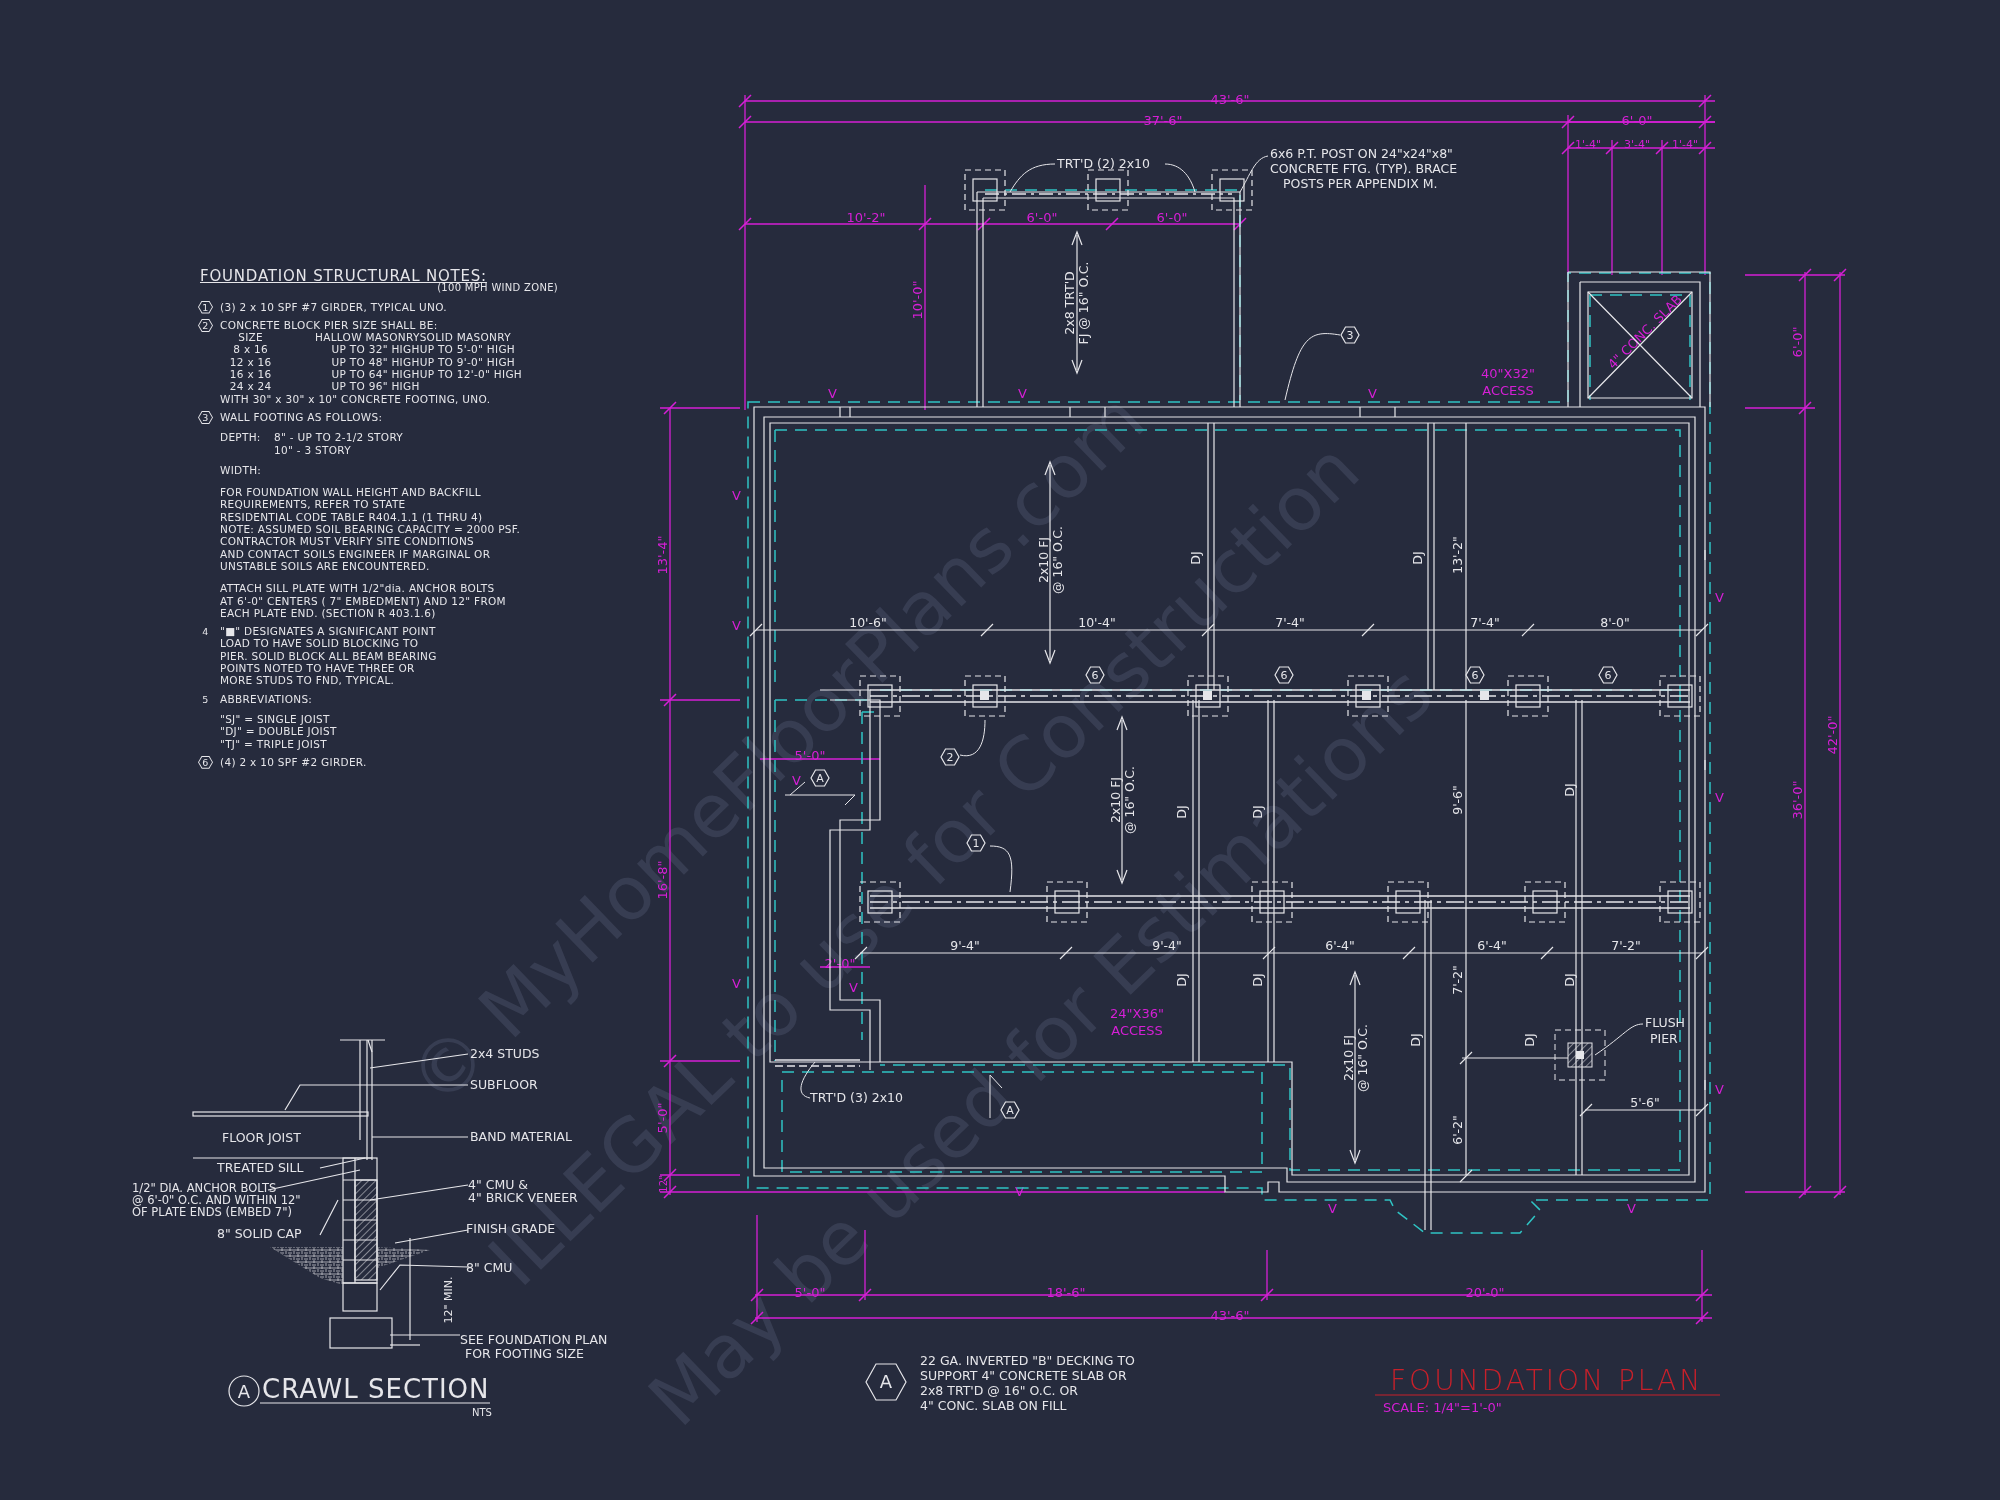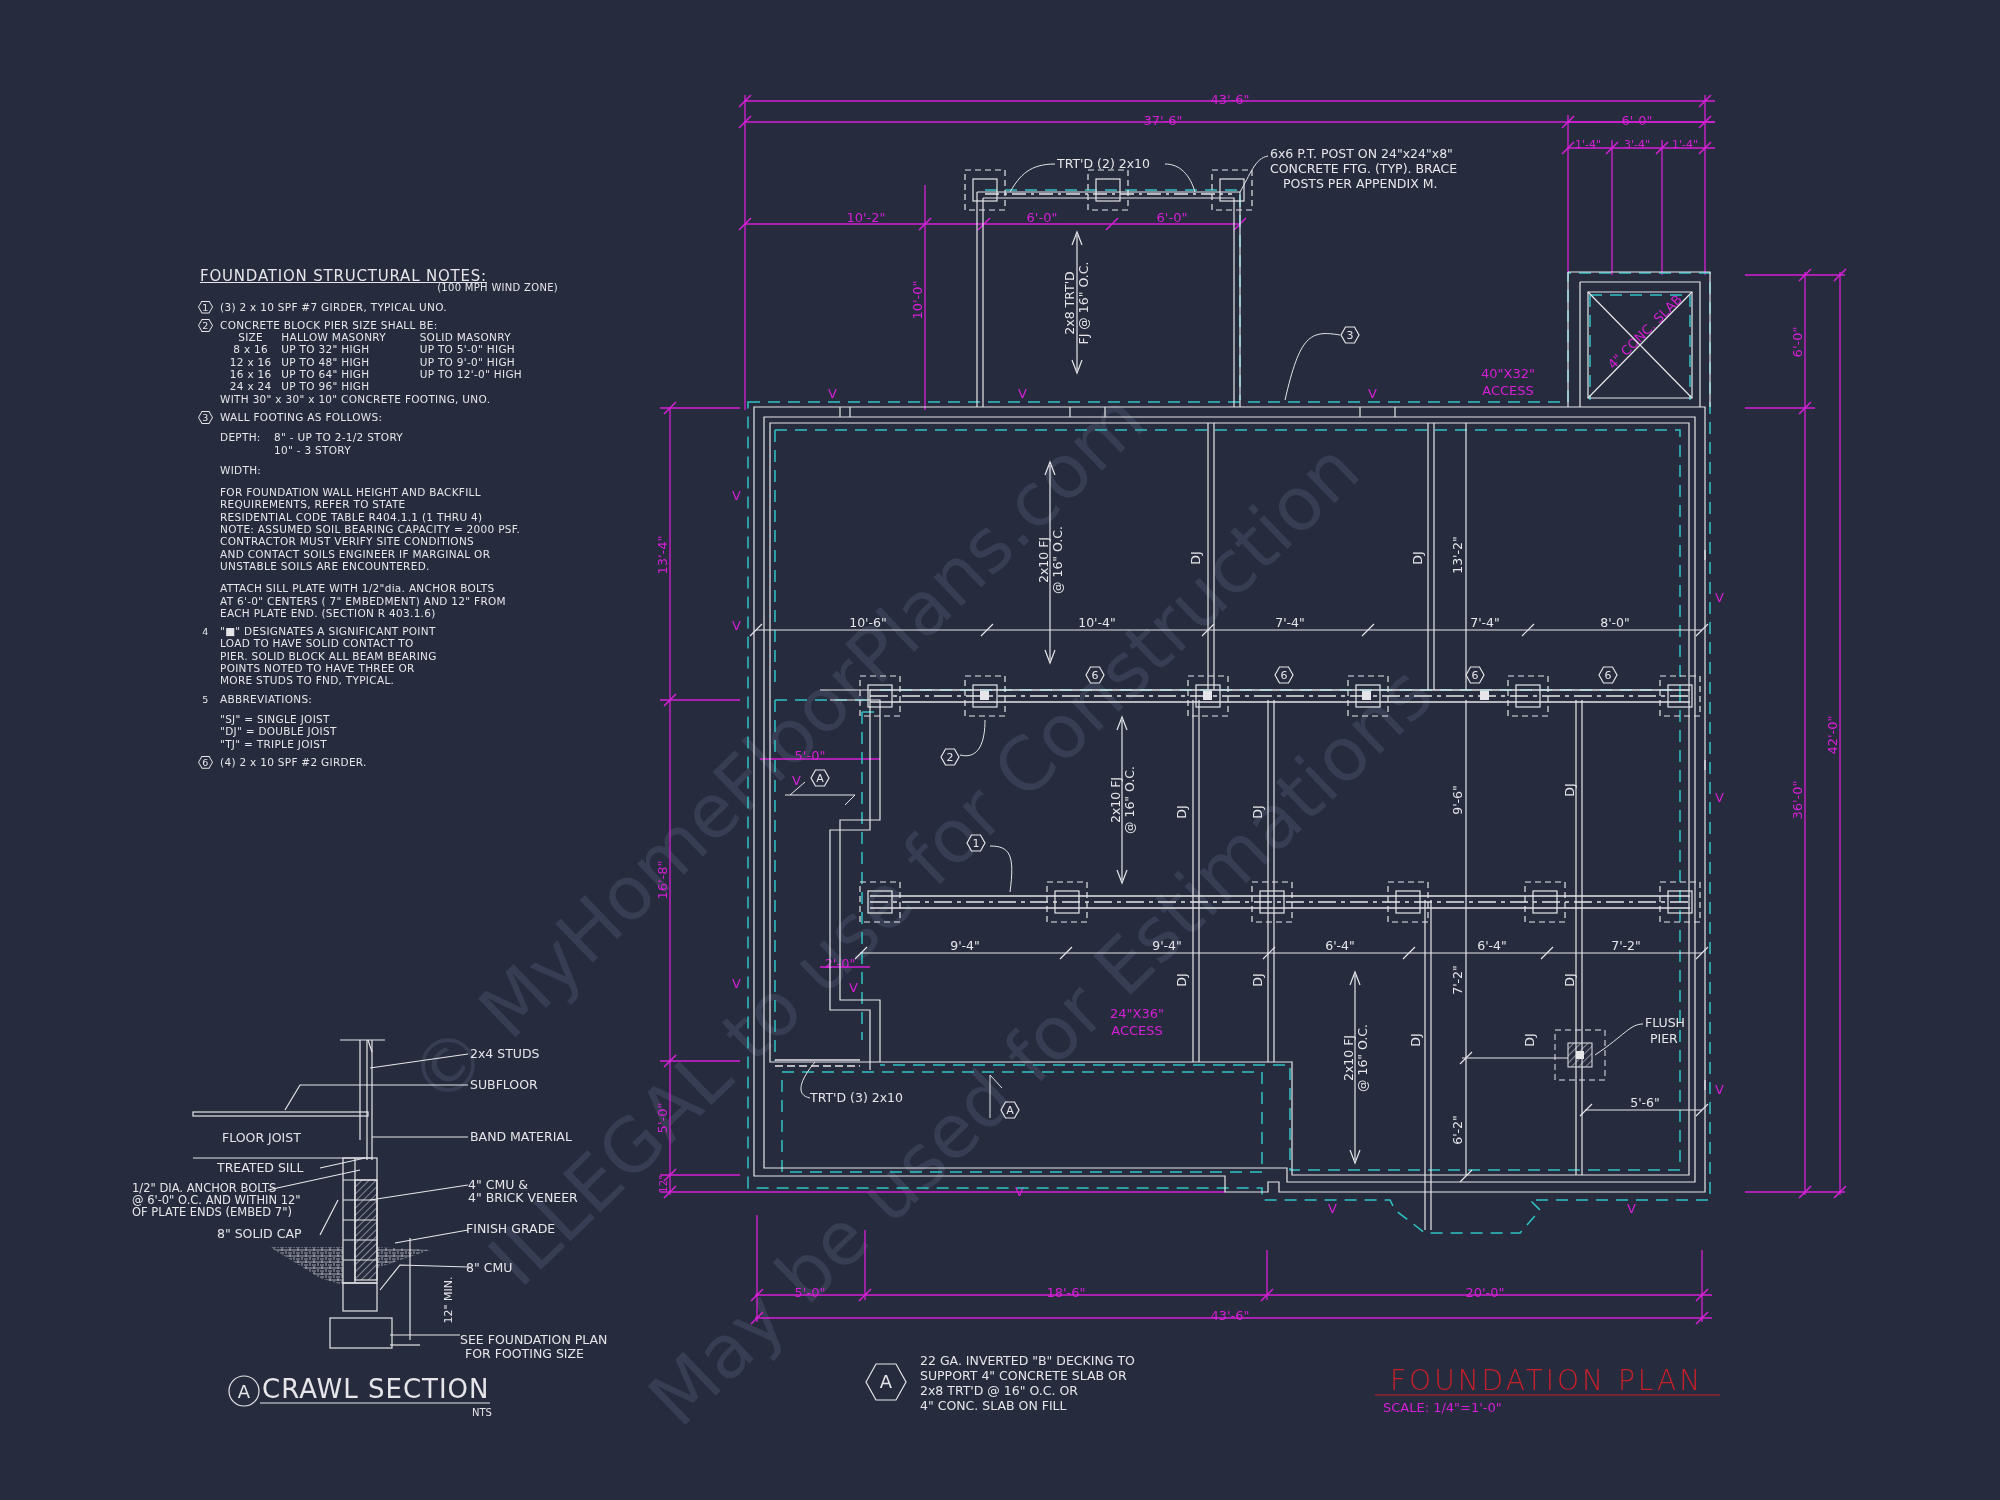--- a/index.html
+++ b/index.html
@@ -8,21 +8,21 @@
   svg text{font-family:"DejaVu Sans",sans-serif;}
   .notes{position:absolute;left:198px;top:270px;width:360px;color:#e6e6ea;font-size:10.5px;line-height:12.3px;letter-spacing:0.3px;}
   .notes .title{font-size:15px;text-decoration:underline;margin-left:2px;letter-spacing:0.8px;}
   .notes .sub{margin-left:64px;font-size:10px;margin-bottom:6px;text-align:right;}
   .notes .item{position:relative;padding-left:22px;margin-bottom:6px;}
   .notes .num{position:absolute;left:0;top:0;width:15px;height:13px;font-size:9.5px;text-align:center;line-height:13px;}
   .notes .num.hex{clip-path:polygon(25% 0,75% 0,100% 50%,75% 100%,25% 100%,0 50%);background:#e6e6ea;}
   .notes .num.hex span{display:block;position:absolute;left:1px;top:1px;right:1px;bottom:1px;background:#262b3d;clip-path:polygon(25% 0,75% 0,100% 50%,75% 100%,25% 100%,0 50%);line-height:11px;}
   .notes .row{display:flex;}
   .notes .c1{width:62px;text-align:center;}
-  .notes .c2{width:140px;text-align:left;}
+  .notes .c2{width:140px;text-align:right;}
   .notes .c3{width:140px;}
   .para{margin-top:5px;}
 </style>
 </head>
 <body>
 
 <div id="sheet">
 
   <div class="notes">
     <div class="title">FOUNDATION STRUCTURAL NOTES:</div>
@@ -95,21 +95,21 @@
       <div class="para" style="margin-top:10px">
         <div>ATTACH SILL PLATE WITH 1/2"dia. ANCHOR BOLTS</div>
           <div>AT 6'-0" CENTERS ( 7" EMBEDMENT) AND 12" FROM</div>
           <div>EACH PLATE END. (SECTION R 403.1.6)</div>
       </div>
     </div>
 
     <div class="item">
       <div class="num">4</div>
       <div>"■" DESIGNATES A SIGNIFICANT POINT</div>
-        <div>LOAD TO HAVE SOLID CONTACT TO</div>
+        <div>LOAD TO HAVE SOLID BLOCKING TO</div>
         <div>PIER. SOLID BLOCK ALL BEAM BEARING</div>
         <div>POINTS NOTED TO HAVE THREE OR</div>
         <div>MORE STUDS TO FND, TYPICAL.</div>
     </div>
 
     <div class="item">
       <div class="num">5</div>
       <div>ABBREVIATIONS:</div>
       <div style="margin-top:8px">"SJ" = SINGLE JOIST</div>
       <div>"DJ" = DOUBLE JOIST</div>

